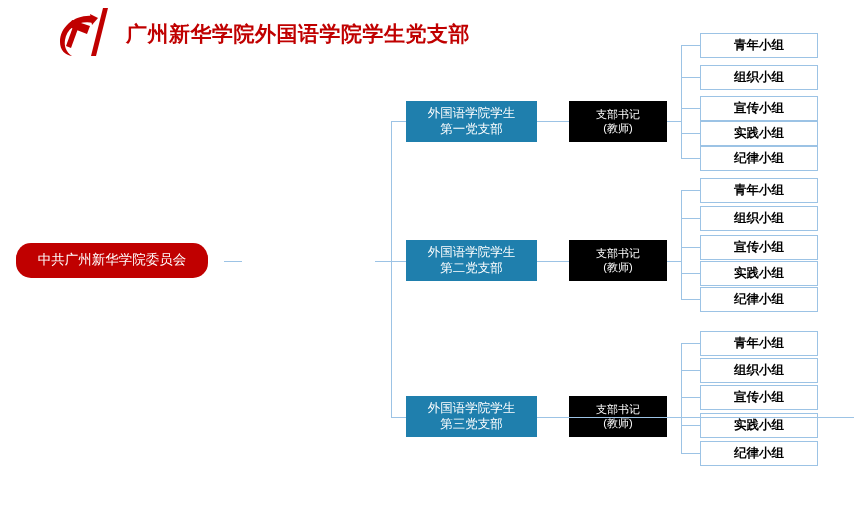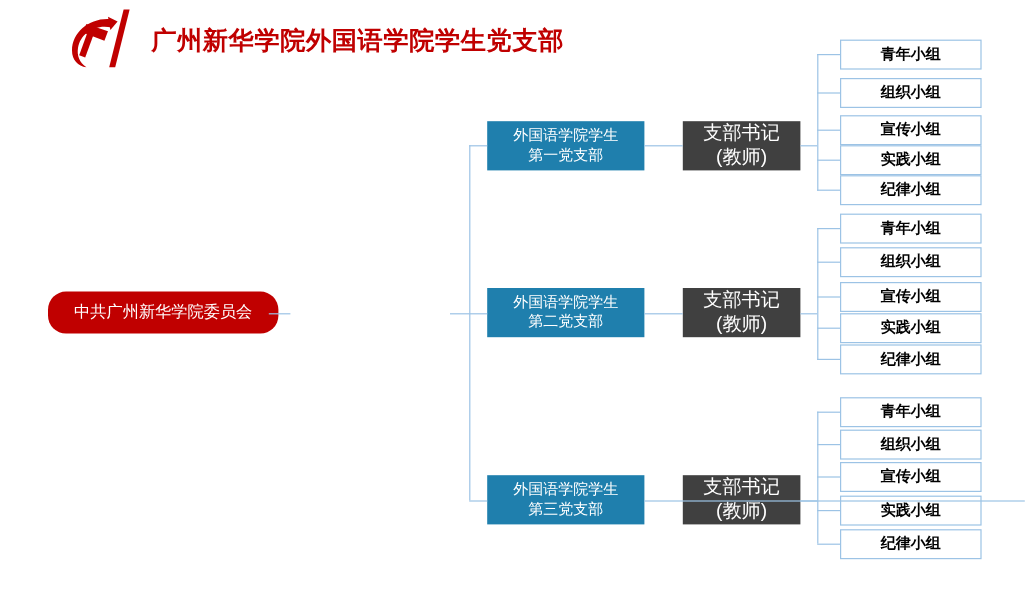--- a/index.html
+++ b/index.html
@@ -58,22 +58,22 @@
   .node.branch {
     background: #ffc000;
     color: #000000;
     font-size: 13.5px;
   }
   .node.level2 {
     background: #1f7fad;
     font-size: 12.5px;
   }
   .node.level3 {
-    background: #404040;
-    font-size: 16px;
+    background: #000000;
+    font-size: 11px;
   }
   .node.leaf {
     background: #ffffff;
     color: #000000;
     border: 1px solid #9cc3e5;
     font-size: 12.5px;
     font-weight: bold;
     font-family: Liberation Serif, serif;
   }
   
@@ -99,21 +99,21 @@
         <path d="M26 14 L44 20 L41 28 L23 21 Z"></path>
 
         <path d="M47 10 C30 8 14 20 14 36 C14 44 19 49 26 50 C20 46 18 40 19 34 C21 22 33 14 47 17 Z"></path>
         <path d="M44 8 L52 12 L46 19 Z"></path>
       </g>
     </svg>
   </div>
 
   <div class="title">广州新华学院外国语学院学生党支部</div>
 
-  <div class="node root" style="left:40px; top:243px; width:192px; height:35px;border-radius:15px;">中共广州新华学院委员会</div>
+  <div class="node root" style="left:16px; top:243px; width:192px; height:35px;border-radius:15px;">中共广州新华学院委员会</div>
 
 
   <div class="node level2" style="left:406px; top:101px; width:131px; height:41px;">外国语学院学生
 第一党支部</div>
   <div class="node level2" style="left:406px; top:240px; width:131px; height:41px;">外国语学院学生
 第二党支部</div>
   <div class="node level2" style="left:406px; top:396px; width:131px; height:41px;">外国语学院学生
 第三党支部</div>
 
   <div class="node level3" style="left:569px; top:101px; width:98px; height:41px;">支部书记

